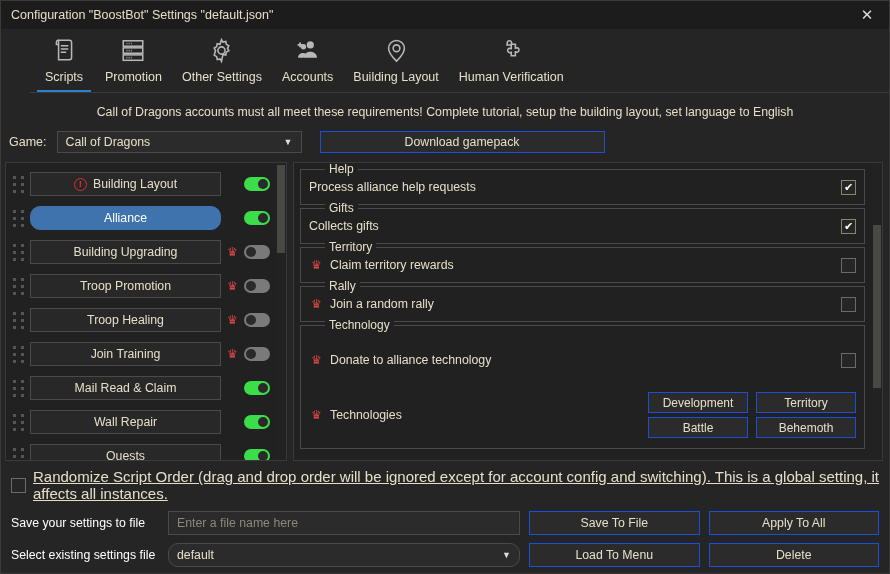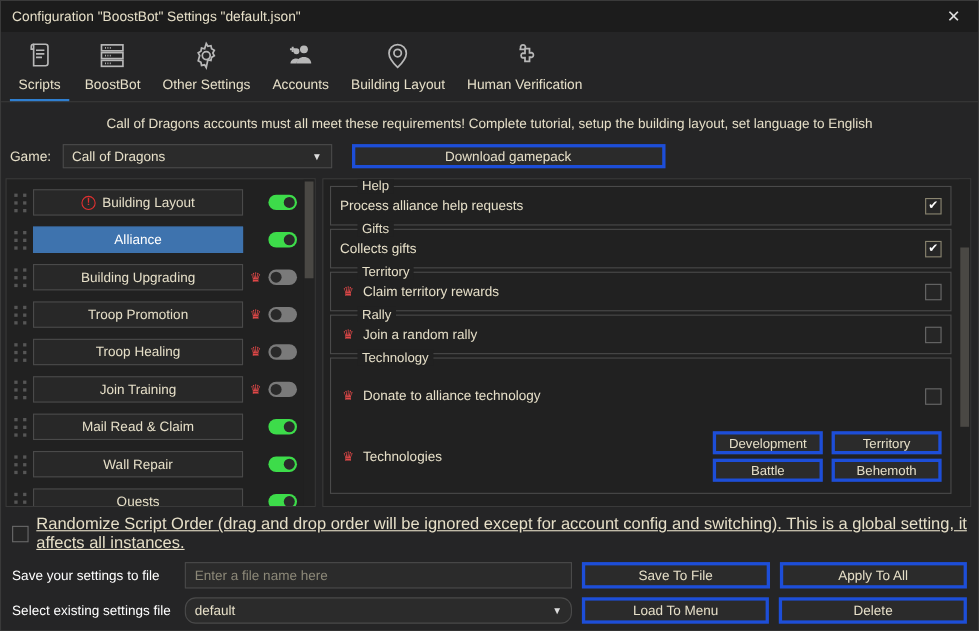--- a/index.html
+++ b/index.html
@@ -34,20 +34,21 @@
     color: #ddd; font-size: 15px; cursor: pointer;
   }
 
   
   #tabs {
     height: 64px;
     background: #252526;
     display: flex; align-items: flex-end;
     border-bottom: 1px solid #3a3a3a;
     padding-left: 4px;
+    margin-left: 28px;
   }
   .tab {
     width: auto; min-width: 62px;
     height: 64px;
     display: flex; flex-direction: column;
     align-items: center; justify-content: flex-start;
     padding: 3px 10px 0 10px;
     cursor: pointer;
     position: relative;
   }
@@ -90,21 +91,21 @@
     padding: 0 4px 0 8px;
     font-size: 12.3px; color: #e6dfc8;
     position: relative;
     cursor: pointer;
   }
   .combo .cval { flex: 1; }
   .combo .carrow { font-size: 9px; color: #ddd; padding-right: 4px; }
   #game-combo { width: 245px; }
   .btn {
     background: #2b2b2b;
-    border: 3px solid #1d4ed8;
+    border: 1px solid #1d4ed8;
     color: #e6dfc8;
     font-size: 12.3px;
     display: flex; align-items: center; justify-content: center;
     cursor: pointer;
     font-family: "Liberation Sans", sans-serif;
   }
   #download-btn { width: 285px; height: 22px; margin-left: 8px; }
 
   
   #main {
@@ -152,20 +153,21 @@
     color: #e6dfc8;
     font-size: 12.3px;
     display: flex; align-items: center; justify-content: center;
     gap: 6px;
     cursor: pointer;
   }
   .script-btn.selected {
     background: #3e73ae;
     border-color: #3e73ae;
     color: #fff;
+    border-radius: 10px;
   }
   .warn-icon {
     width: 13px; height: 13px; border-radius: 50%;
     border: 1.6px solid #e03030;
     color: #e03030; font-size: 9.5px; font-weight: bold;
     display: flex; align-items: center; justify-content: center;
     line-height: 1;
     flex: none;
   }
   .crown { width: 15px; text-align: center; font-size: 12px; color: #e04848; flex: none; }
@@ -295,21 +297,21 @@
       </div>
       <div class="tab">
         <span class="ticon">
           <svg width="26" height="26" viewBox="0 0 24 24" fill="none" stroke="currentColor" stroke-width="1.4">
             <rect x="3" y="3.5" width="18" height="5"></rect>
             <rect x="3" y="10" width="18" height="5"></rect>
             <rect x="3" y="16.5" width="18" height="5"></rect>
             <path d="M6 6h.8M8 6h.8M10 6h.8M6 12.5h.8M8 12.5h.8M10 12.5h.8M6 19h.8M8 19h.8M10 19h.8" stroke-width="1.6"></path>
           </svg>
         </span>
-        <span class="tlabel">BoostBot</span>
+        <span class="tlabel">Promotion</span>
       </div>
       <div class="tab">
         <span class="ticon">
           <svg width="27" height="27" viewBox="0 0 24 24" fill="none" stroke="currentColor" stroke-width="1.4">
             <circle cx="12" cy="12" r="3.2"></circle>
             <path d="M12 2.3l1.3 2.2 2.5-.5.5 2.5 2.2 1.3-1.2 2.2 1.2 2.2-2.2 1.3-.5 2.5-2.5-.5L12 21.7l-1.3-2.2-2.5.5-.5-2.5-2.2-1.3L6.7 12 5.5 9.8l2.2-1.3.5-2.5 2.5.5z"></path>
           </svg>
         </span>
         <span class="tlabel">Other Settings</span>
       </div>

